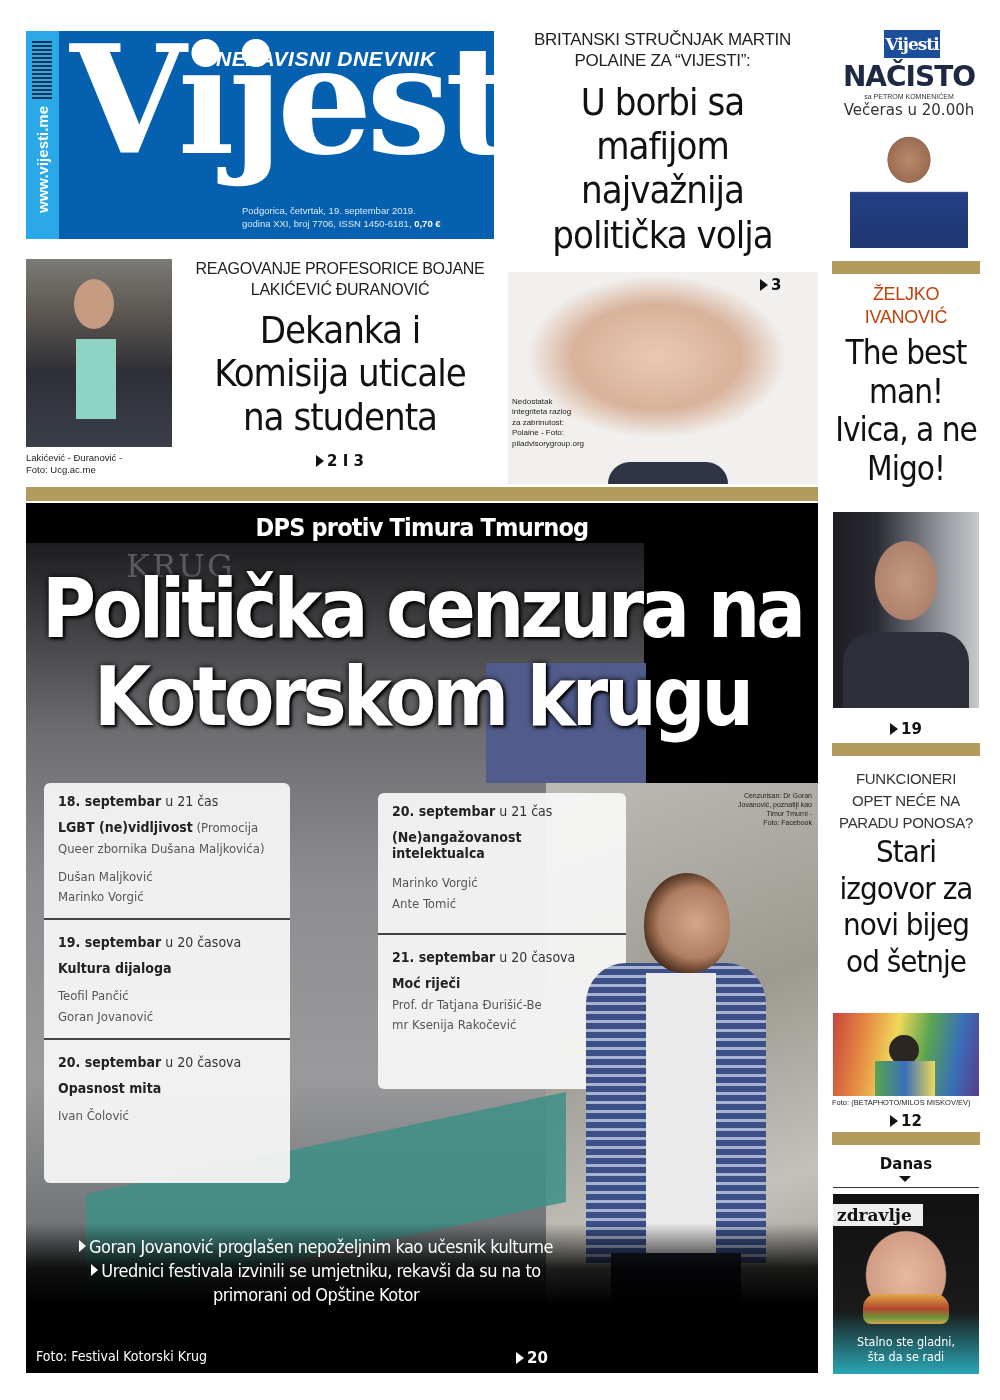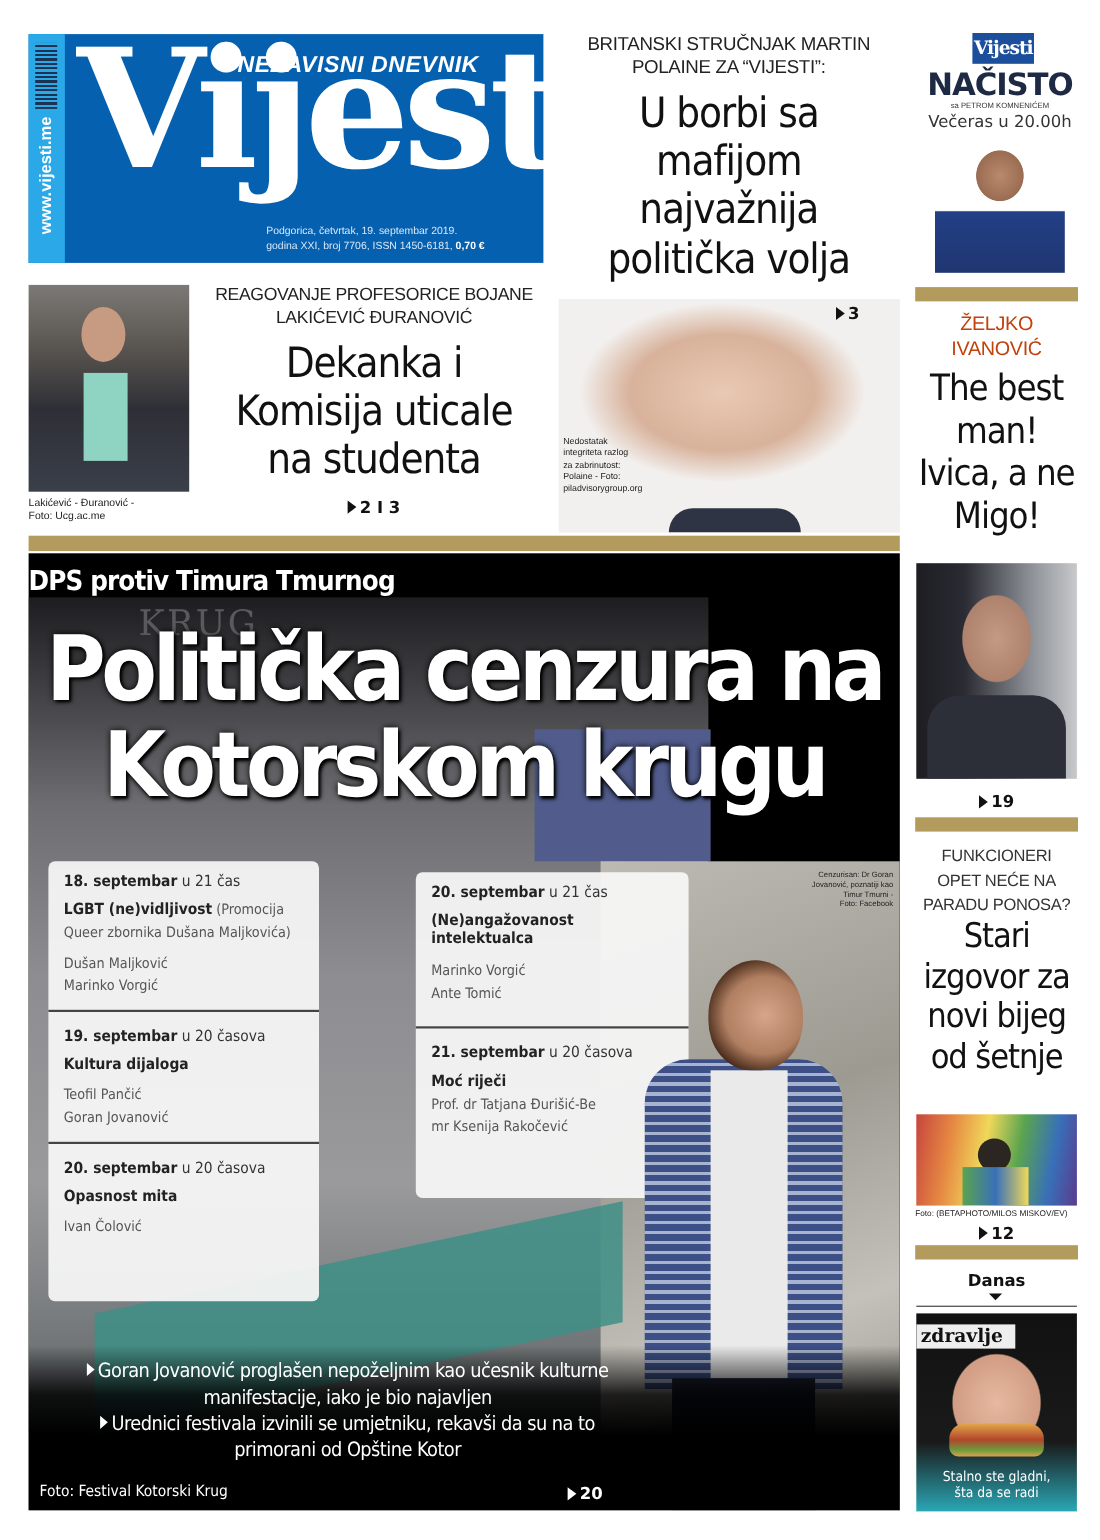--- a/index.html
+++ b/index.html
@@ -33,21 +33,21 @@
 .ph-ivanovic{background:radial-gradient(ellipse 35% 33% at 50% 35%,#c49a84 0%,#ae826d 60%,transparent 62%),linear-gradient(90deg,#1d1d22 0%,#2a2b33 30%,#8a8e94 70%,#c7c9cb 100%)}
 .ph-pride{background:linear-gradient(100deg,#c7453d 0%,#e68a43 22%,#f0d85a 42%,#5aa44f 62%,#3870b8 82%,#5b3b8e 100%)}
 .ph-zdravlje{background:radial-gradient(ellipse 45% 40% at 50% 45%,#e6b9a0 0%,#d19d84 60%,transparent 62%),linear-gradient(180deg,#111 0%,#1a1a1a 65%,#2aa7b5 100%)}
 
 
 #main{left:26px;top:503px;width:792px;height:870px;background:#000;overflow:hidden}
 #main .bgimg{position:absolute;left:0;top:40px;width:618px;height:760px;background:linear-gradient(180deg,#1d1d20 0%,#6e6e72 25%,#8d8d91 45%,#9a9a9c 70%,#5c6264 100%)}
 #main .bgblue{position:absolute;left:460px;top:160px;width:160px;height:120px;background:#515c8c}
 #main .stone{position:absolute;left:520px;top:280px;width:272px;height:590px;background:linear-gradient(160deg,#bdbab3 0%,#9d9a92 40%,#c4c1ba 70%,#8b8a80 100%)}
 #main .krug{position:absolute;left:100px;top:44px;font-family:"DejaVu Serif",serif;font-size:32px;color:#5a5a5e;letter-spacing:2px}
-#main .kicker-w{position:absolute;left:0;top:10px;width:792px;text-align:left;color:#fff;font-family:"DejaVu Sans Condensed","DejaVu Sans",sans-serif;font-weight:bold;font-size:25px;letter-spacing:-0.8px}
+#main .kicker-w{position:absolute;left:0;top:10px;width:792px;text-align:center;color:#fff;font-family:"DejaVu Sans Condensed","DejaVu Sans",sans-serif;font-weight:bold;font-size:25px;letter-spacing:-0.8px}
 #main .big{position:absolute;left:0;top:62px;width:792px;text-align:center;color:#fff;font-family:"DejaVu Sans Condensed","DejaVu Sans",sans-serif;font-weight:bold;font-size:82px;line-height:1.07;letter-spacing:-4px;text-shadow:0 0 6px #000,2px 2px 3px #000}
 .sched{position:absolute;background:rgba(248,248,248,0.93);border-radius:6px;padding:10px 14px;font-family:"DejaVu Sans Condensed","DejaVu Sans",sans-serif;color:#333}
 .sched .date{font-size:14px;margin-bottom:10px;color:#333}
 .sched .date b{color:#222}
 .sched .title{font-size:14px;font-weight:bold;color:#222;margin-bottom:4px}
 .sched .title span{font-weight:normal;color:#555;font-size:13px}
 .sched .sub{font-size:13px;color:#555;margin-bottom:8px;line-height:1.5}
 .sched .ppl{font-size:13px;color:#555;line-height:1.6;margin-bottom:10px}
 .sched hr{border:none;border-top:2px solid #444;margin:6px -14px 14px -14px}
 #main .person{position:absolute;left:540px;top:350px;width:220px;height:520px}
@@ -219,21 +219,20 @@
   <div class="photocred">
     <div>Cenzurisan: Dr Goran</div>
     <div>Jovanović, poznatiji kao</div>
     <div>Timur Tmurni -</div>
     <div>Foto: Facebook</div>
   </div>
 
   <div class="bottomgrad"></div>
   <div class="bullets">
     <div><span class="tri"></span><span>Goran Jovanović proglašen nepoželjnim kao učesnik kulturne</span></div>
-    <div>manifestacije, iako je bio najavljen</div>
     <div><span class="tri"></span><span>Urednici festivala izvinili se umjetniku, rekavši da su na to</span></div>
     <div>primorani od Opštine Kotor</div>
   </div>
   <div class="foto">Foto: Festival Kotorski Krug</div>
   <div class="ref white ref20"><span class="tri"></span><span>20</span></div>
 </div>
 
 <div class="abs center" style="left:830px;top:768px;width:152px">
   <div class="kicker" style="font-size:15px;line-height:1.45;color:#333">
     <div>FUNKCIONERI</div>

